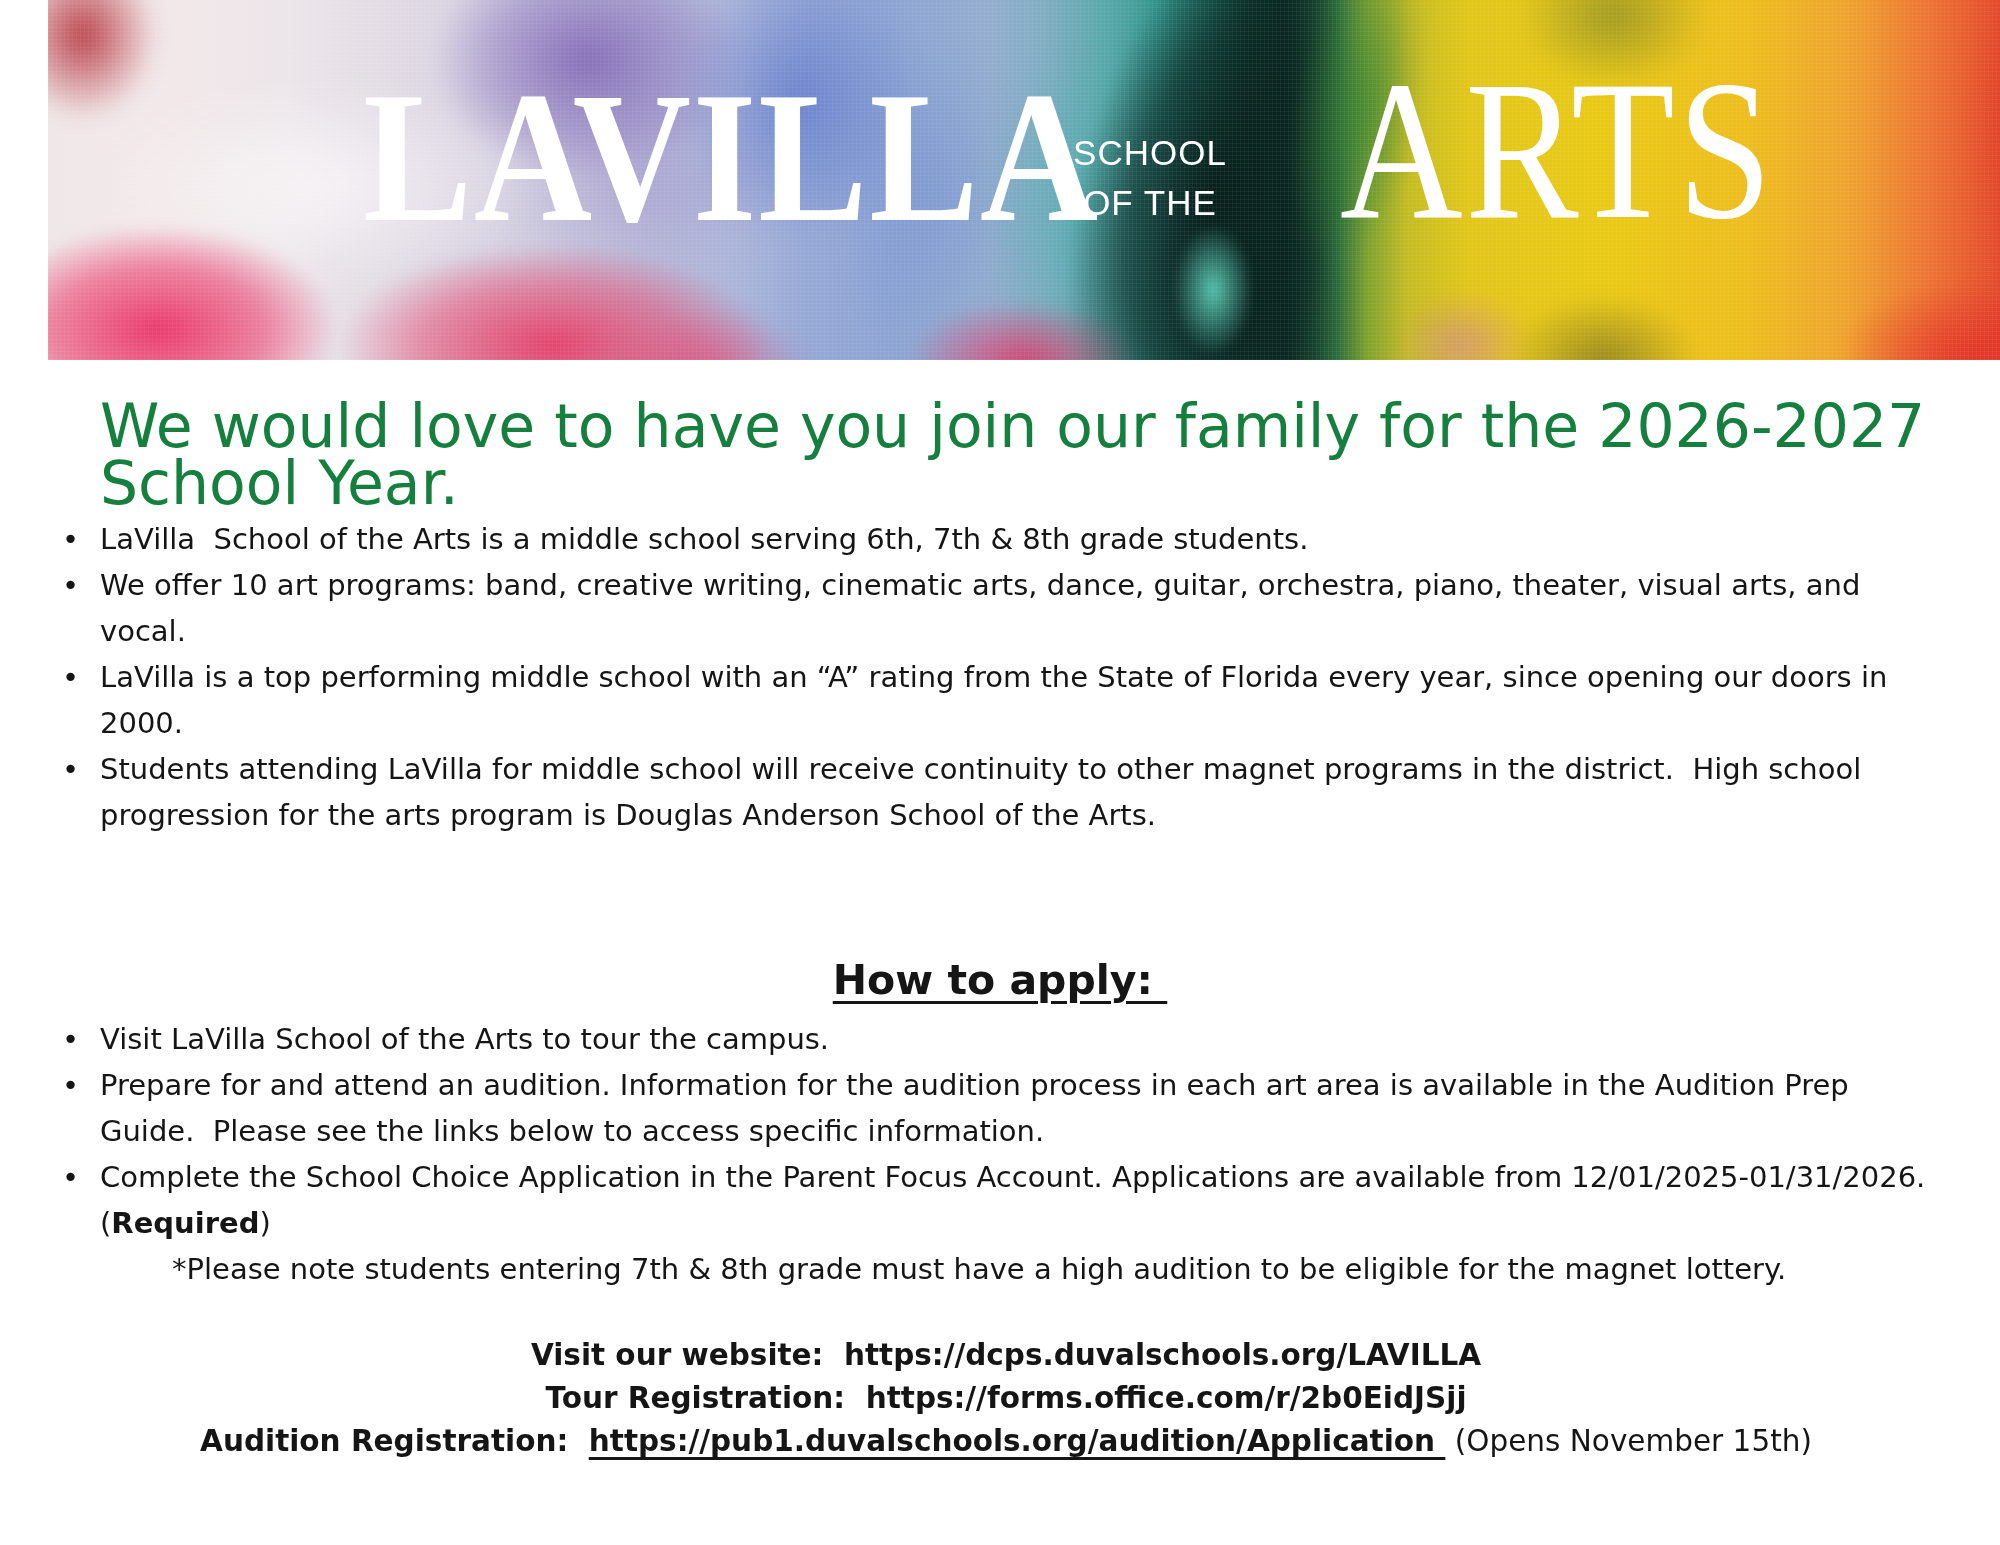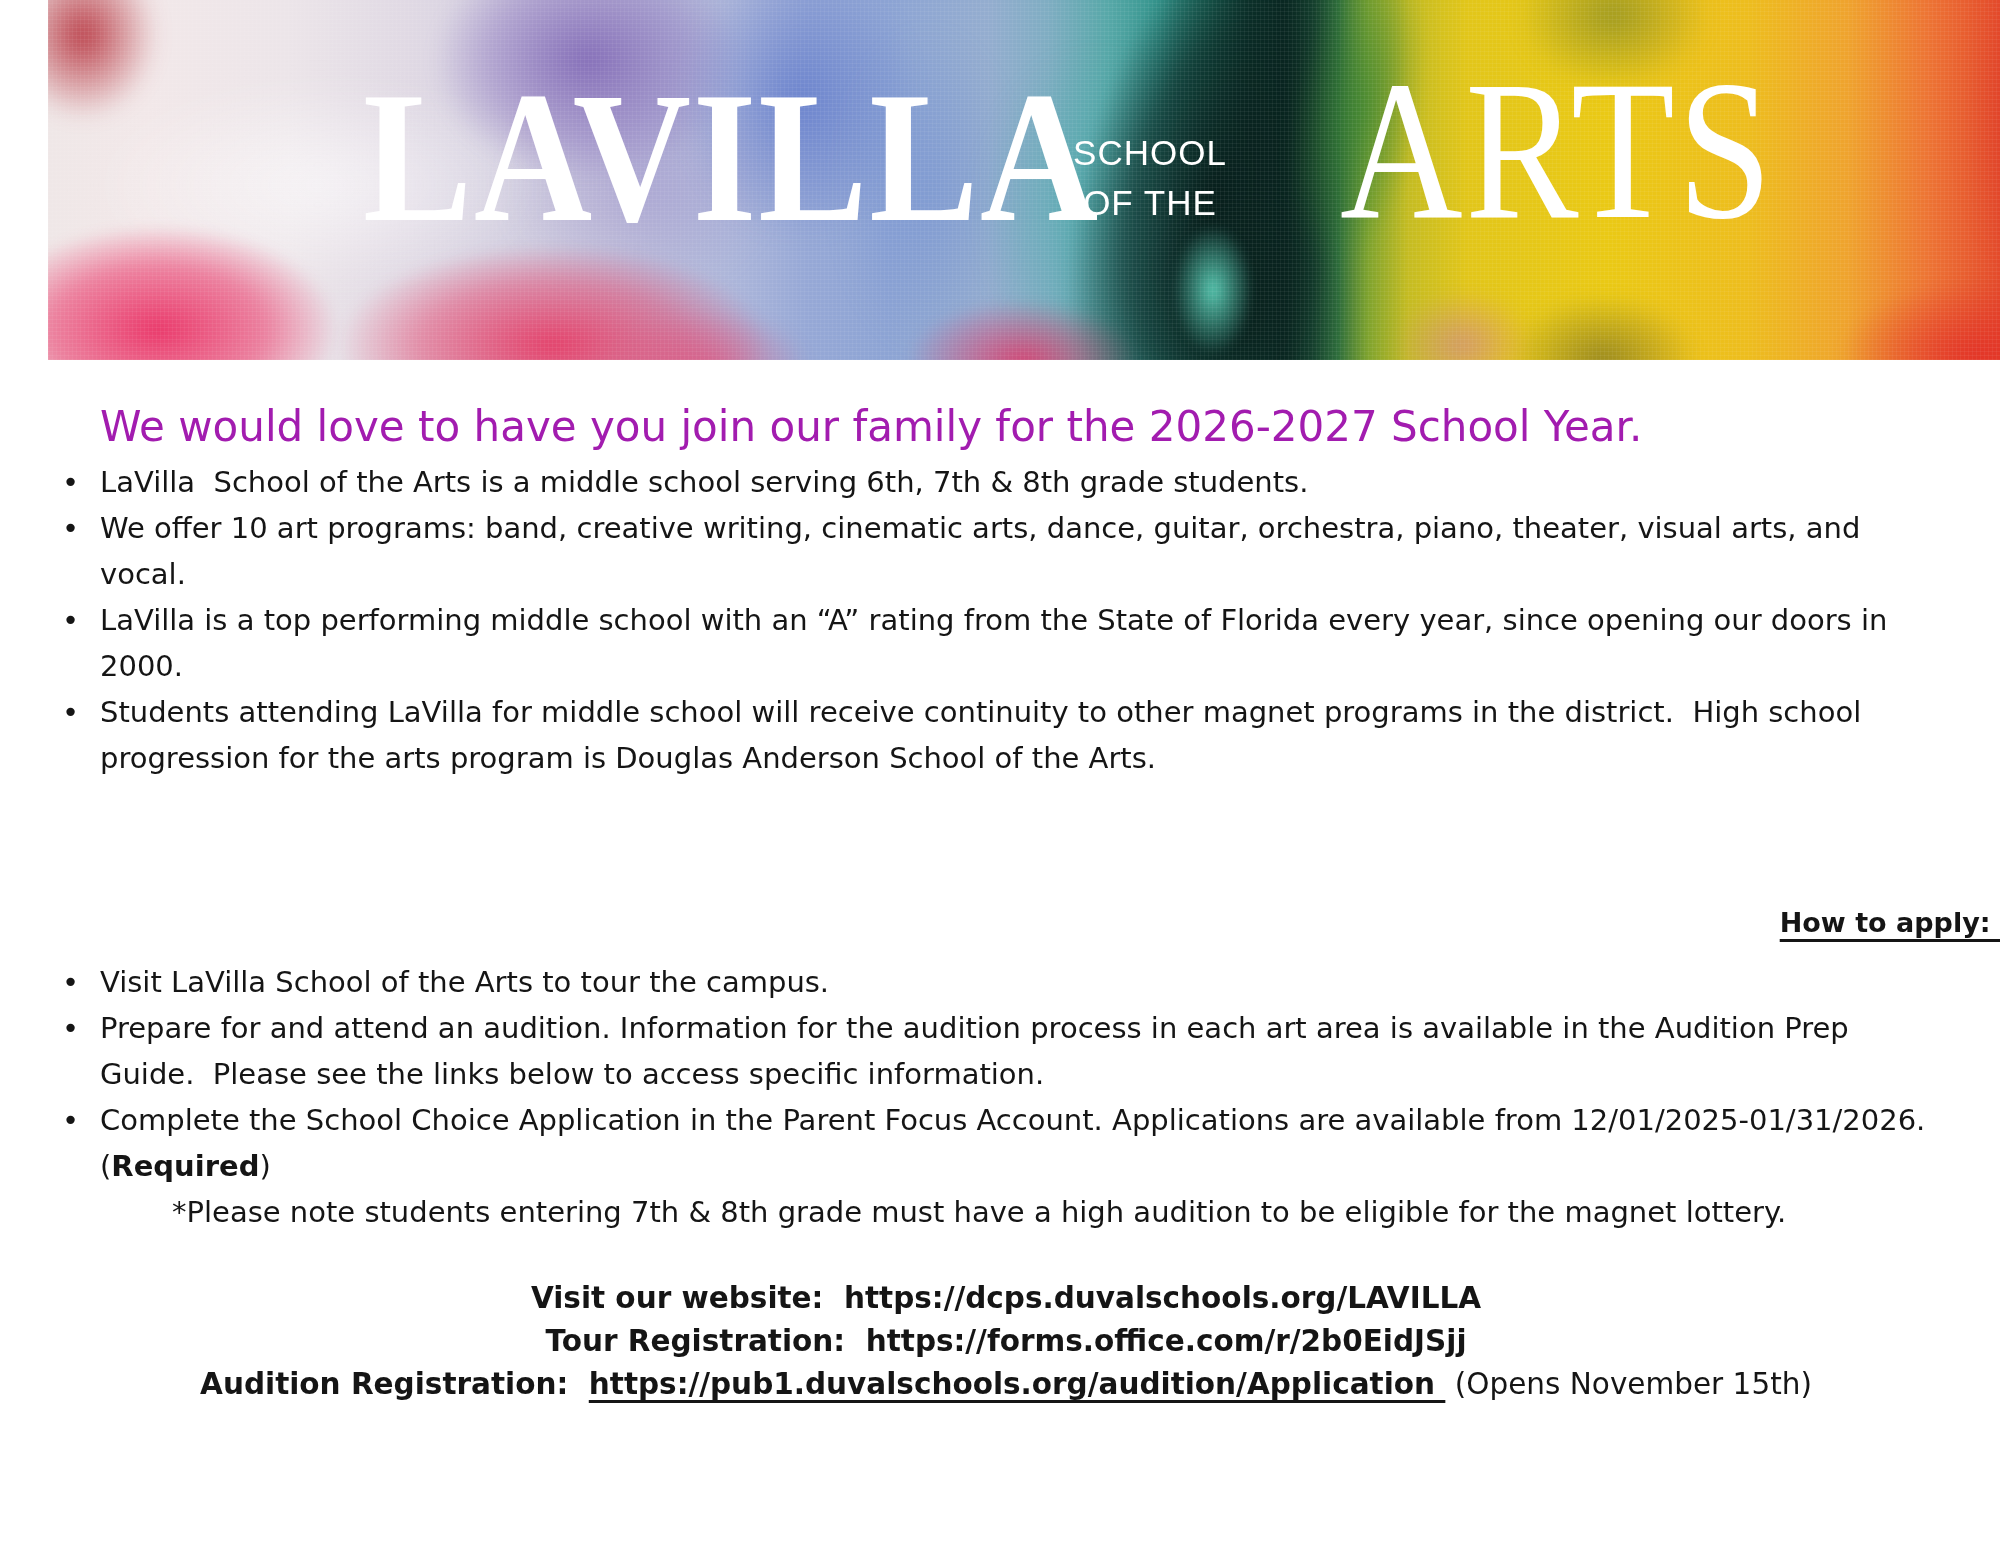--- a/index.html
+++ b/index.html
@@ -88,34 +88,34 @@
   }
   .t-arts {
     left:1292px; top:50px; font-family:"Liberation Serif","DejaVu Serif",serif;
     font-size:200px; line-height:1; transform:scaleX(.85); transform-origin:left top;
     letter-spacing:3px;
   }
 
   
   .content { padding:38px 55px 0 100px; }
   .intro-heading {
-    font-size:42px; font-weight:normal; line-height:57px; color:#a21caf;
+    font-size:60px; font-weight:normal; line-height:57px; color:#15803d;
     letter-spacing:0; white-space:pre-wrap;
   }
   ul.bullets { list-style:none; margin-top:4px; }
   ul.bullets li {
     position:relative; font-size:29px; line-height:46px; white-space:pre-wrap;
   }
   ul.bullets li::before {
     content:"\2022"; position:absolute; left:-38px; top:0;
     font-size:29px; line-height:46px;
   }
   .apply-heading {
-    margin:118px -55px 12px -100px; text-align:right;
-    font-size:27px; line-height:48px; font-weight:bold; white-space:pre-wrap;
+    margin:118px -55px 12px -100px; text-align:center;
+    font-size:41px; line-height:48px; font-weight:bold; white-space:pre-wrap;
     text-decoration:underline; text-decoration-thickness:3px; text-underline-offset:7px;
   }
   ul.bullets.apply { margin-top:6px; }
   .note {
     font-size:29px; line-height:46px; padding-left:72px; white-space:pre-wrap;
   }
   .links { margin:42px -55px 0 -100px; text-align:center; }
   .link-line { font-size:29.5px; line-height:43px; white-space:pre-wrap;padding-left:12px; }
   .link-line .lbl, .link-line .url { font-weight:bold; }
   .link-line .url-underline {

